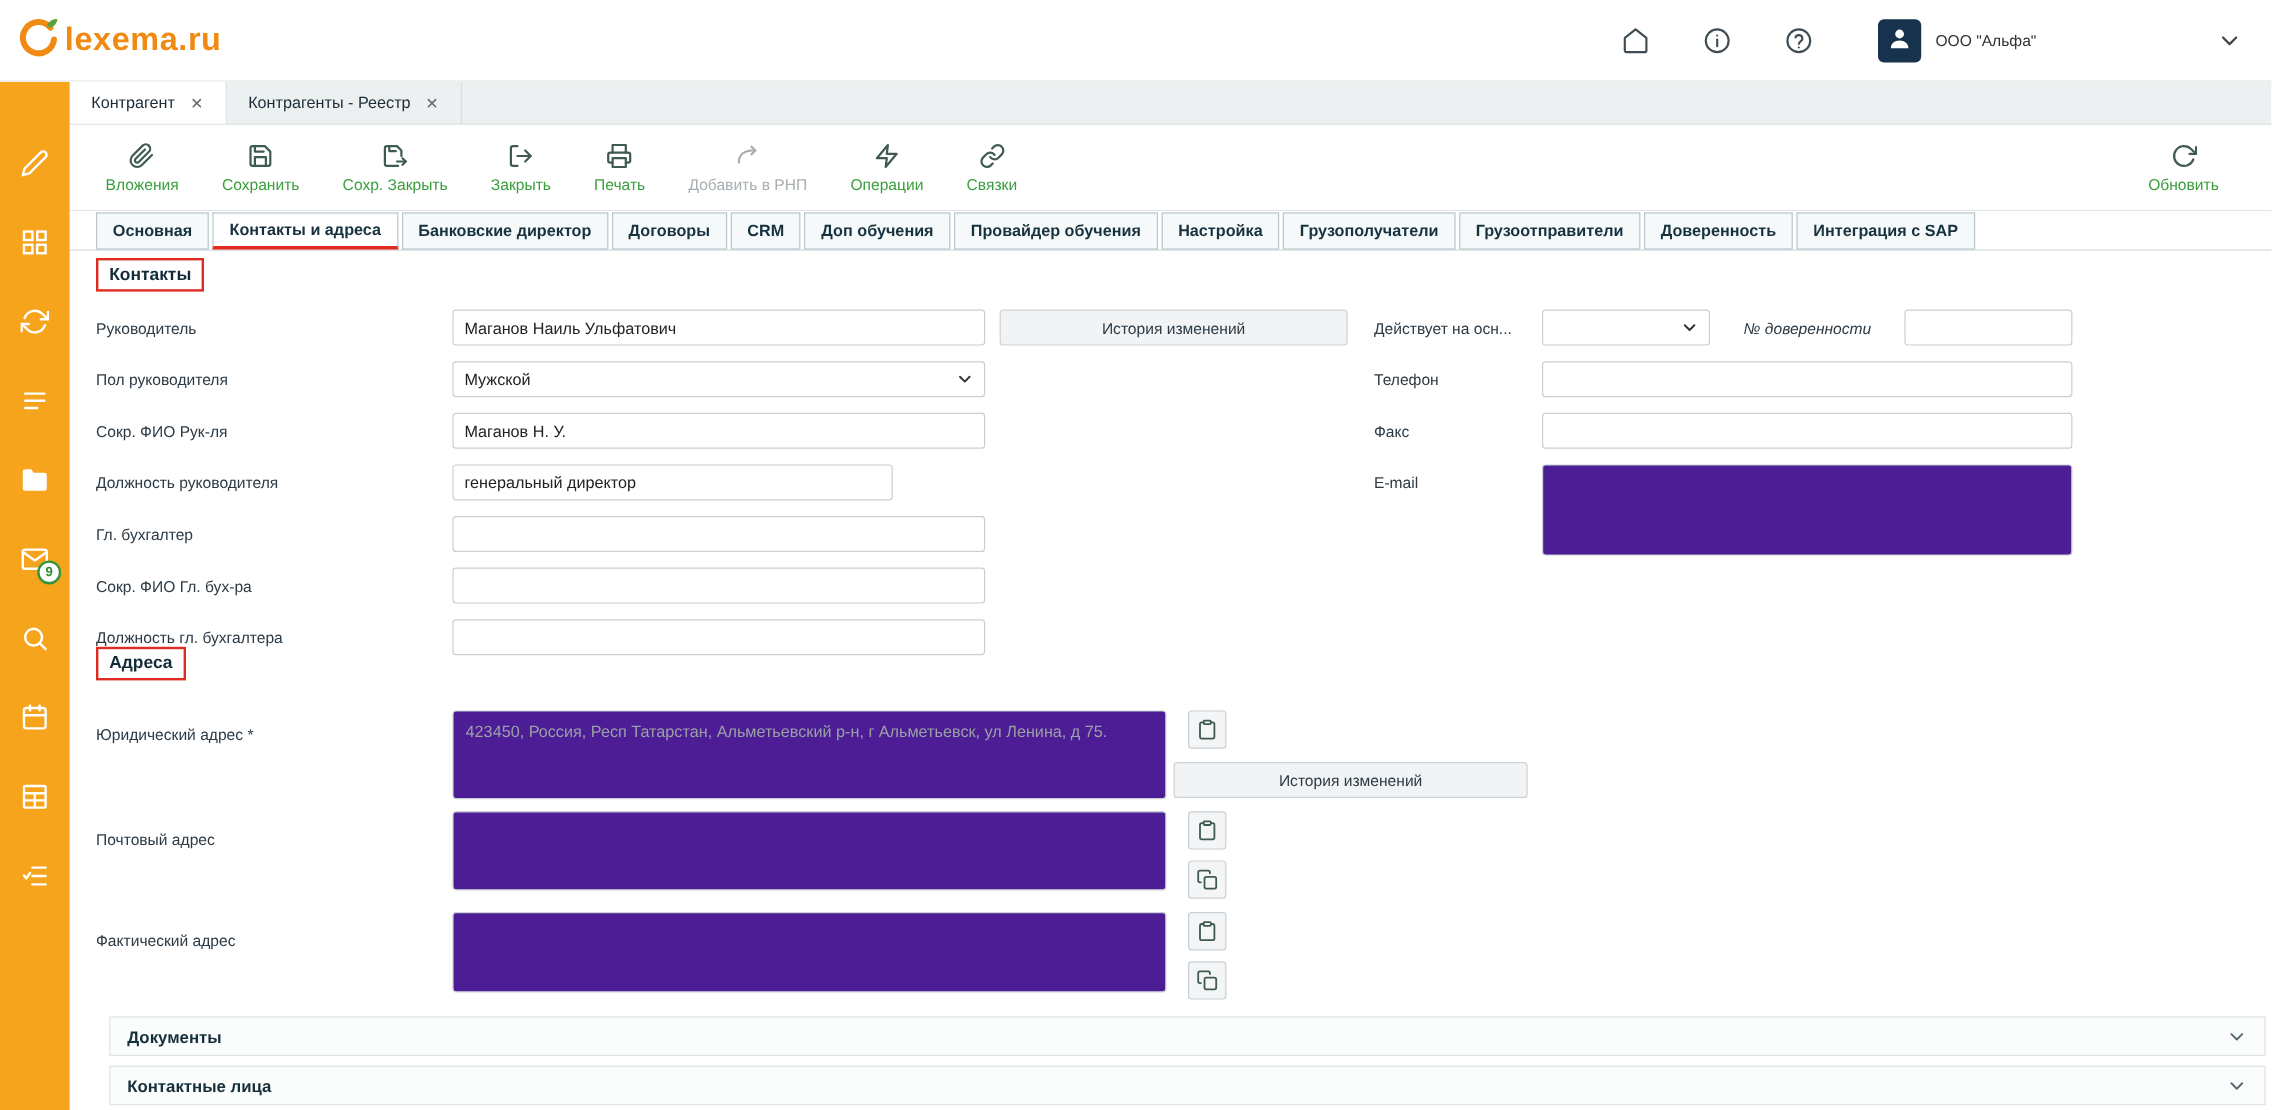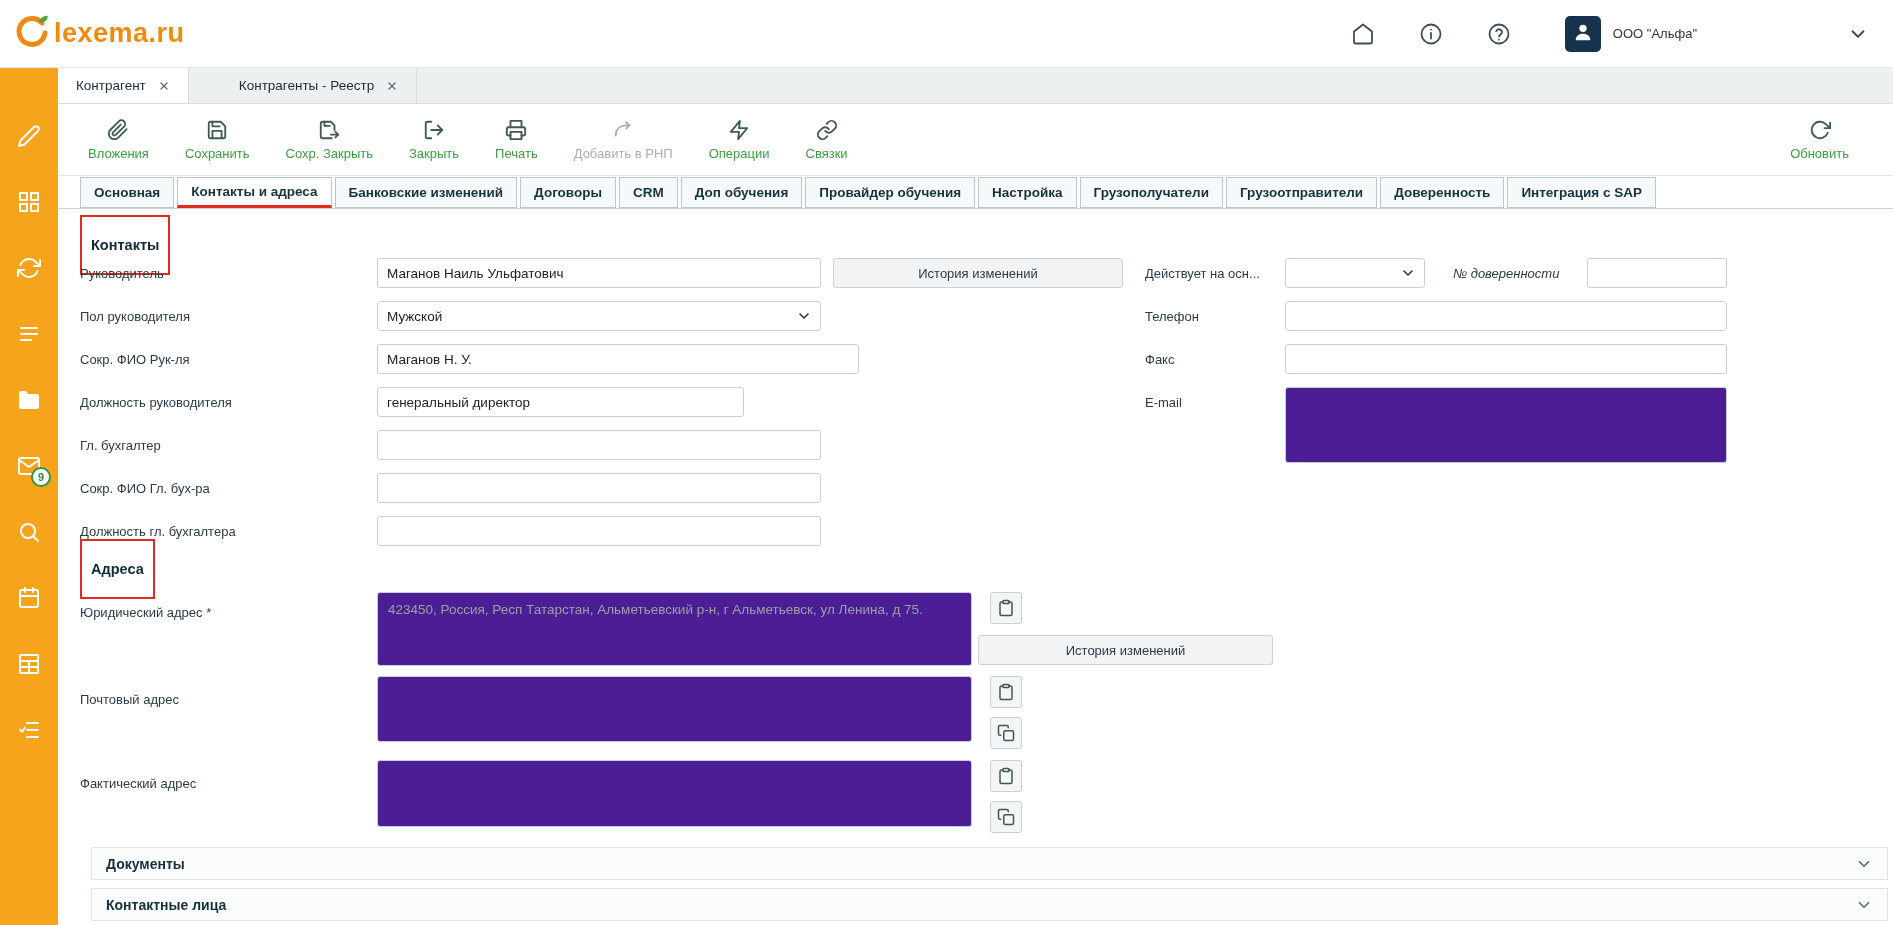--- a/index.html
+++ b/index.html
@@ -27,21 +27,21 @@
              display:flex; flex-direction:column; align-items:center; padding-top:56px; gap:42px; z-index:4; }
   .sb-ico { width:24px; height:24px; color:#fff; cursor:pointer; position:relative; flex:0 0 auto; }
   .sb-ico svg { width:24px; height:24px; display:block; }
   .mail-badge { position:absolute; right:-10px; bottom:-9px; width:20px; height:20px; background:#fff;
                 border:2px solid #35953a; border-radius:50%; color:#2f8a34; font-size:11px; font-weight:bold;
                 display:flex; align-items:center; justify-content:center; }
 
   
   .main { position:absolute; left:58px; top:68px; right:0; bottom:0; display:flex; flex-direction:column; }
 
-  .doc-tabs { height:36px; background:#edf0f1; border-bottom:1px solid #d9dee0; display:flex; align-items:stretch; flex:0 0 auto;gap:32px; }
+  .doc-tabs { height:36px; background:#edf0f1; border-bottom:1px solid #d9dee0; display:flex; align-items:stretch; flex:0 0 auto; }
   .doc-tab { display:flex; align-items:center; gap:12px; padding:0 18px; font-size:13.5px; color:#1c2b36;
              border-right:1px solid #d9dee0; cursor:pointer; }
   .doc-tab.active { background:#fff; }
   .tab-close { width:12px; height:12px; color:#5f6b72; cursor:pointer; }
   .tab-close svg { width:12px; height:12px; display:block; }
 
   .toolbar { height:72px; background:#fff; border-bottom:1px solid #e1e5e7; display:flex; align-items:center;
              padding:0 44px 0 30px; flex:0 0 auto; }
   .tb-group { display:flex; gap:36px; }
   .tb-item { display:flex; flex-direction:column; align-items:center; gap:5px; cursor:pointer; color:#3f5a50; }
@@ -52,21 +52,21 @@
   .tb-refresh { margin-left:auto; }
 
   .subtabs { height:33px; background:#fff; border-bottom:1px solid #ccd4d8; display:flex; align-items:flex-end;
              padding-left:22px; gap:3px; flex:0 0 auto; }
   .subtab { height:31px; display:flex; align-items:center; padding:0 13px; border:1px solid #b9c6cc;
             background:#f6f9f9; font-size:13.5px; font-weight:600; color:#17323f; cursor:pointer; white-space:nowrap; }
   .subtab.active { background:#fff; font-weight:700; border-bottom:3px solid #e02b20; }
 
   .form-area { position:relative; flex:1; background:#fff; overflow:hidden; }
 
-  .sec-head { position:absolute; display:inline-block; border:2px solid #e02b20; padding:20px 9px;
+  .sec-head { position:absolute; display:inline-block; border:2px solid #e02b20; padding:4px 9px;
               font-size:14.5px; font-weight:700; color:#122b38; background:#fff; }
 
   .f-label { position:absolute; font-size:13px; color:#2c3a45; white-space:nowrap; }
   .f-input { position:absolute; height:30px; border:1px solid #c8d0d5; border-radius:3px; padding:0 9px;
              font-size:13.5px; color:#222; font-family:"Liberation Sans", sans-serif; background:#fff; outline:none; }
   .f-select { position:absolute; height:30px; border:1px solid #c8d0d5; border-radius:3px; background:#fff;
               display:flex; align-items:center; justify-content:space-between; padding:0 8px 0 9px;
               font-size:13.5px; color:#222; cursor:pointer; }
   .f-select .chev { width:16px; height:16px; color:#333; flex:0 0 auto; }
   .f-textarea { position:absolute; border:1px solid #c8d0d5; border-radius:3px; background:#4c1d95;
@@ -318,21 +318,21 @@
               <path d="M20.49 15a9 9 0 1 1-2.12-9.36L23 10"></path>
             </svg>
           </span>
         <span class="tb-label">Обновить</span>
       </div>
     </div>
 
     <div class="subtabs">
       <div class="subtab">Основная</div>
       <div class="subtab active">Контакты и адреса</div>
-      <div class="subtab">Банковские изменений</div>
+      <div class="subtab">Банковские директор</div>
       <div class="subtab">Договоры</div>
       <div class="subtab">CRM</div>
       <div class="subtab">Доп обучения</div>
       <div class="subtab">Провайдер обучения</div>
       <div class="subtab">Настройка</div>
       <div class="subtab">Грузополучатели</div>
       <div class="subtab">Грузоотправители</div>
       <div class="subtab">Доверенность</div>
       <div class="subtab">Интеграция с SAP</div>
     </div>
@@ -346,21 +346,21 @@
 
       <span class="f-label" style="left:22px; top:100px;">Пол руководителя</span>
       <div class="f-select" style="left:319px; top:92px; width:444px;">
         <span>Мужской</span>
         <span class="chev"><svg viewBox="0 0 24 24" fill="none" stroke="currentColor" stroke-width="2.4" stroke-linecap="round" stroke-linejoin="round">
               <polyline points="6 9 12 15 18 9"></polyline>
             </svg></span>
       </div>
 
       <span class="f-label" style="left:22px; top:143px;">Сокр. ФИО Рук-ля</span>
-      <input class="f-input" style="left: 319px; top: 135px; width: 482px;" value="Маганов Н. У.">
+      <input class="f-input" style="left: 319px; top: 135px; width: 444px;" value="Маганов Н. У.">
 
       <span class="f-label" style="left:22px; top:186px;">Должность руководителя</span>
       <input class="f-input" style="left: 319px; top: 178px; width: 367px;" value="генеральный директор">
 
       <span class="f-label" style="left:22px; top:229px;">Гл. бухгалтер</span>
       <input class="f-input" style="left: 319px; top: 221px; width: 444px;" value="">
 
       <span class="f-label" style="left:22px; top:272px;">Сокр. ФИО Гл. бух-ра</span>
       <input class="f-input" style="left: 319px; top: 264px; width: 444px;" value="">
 

